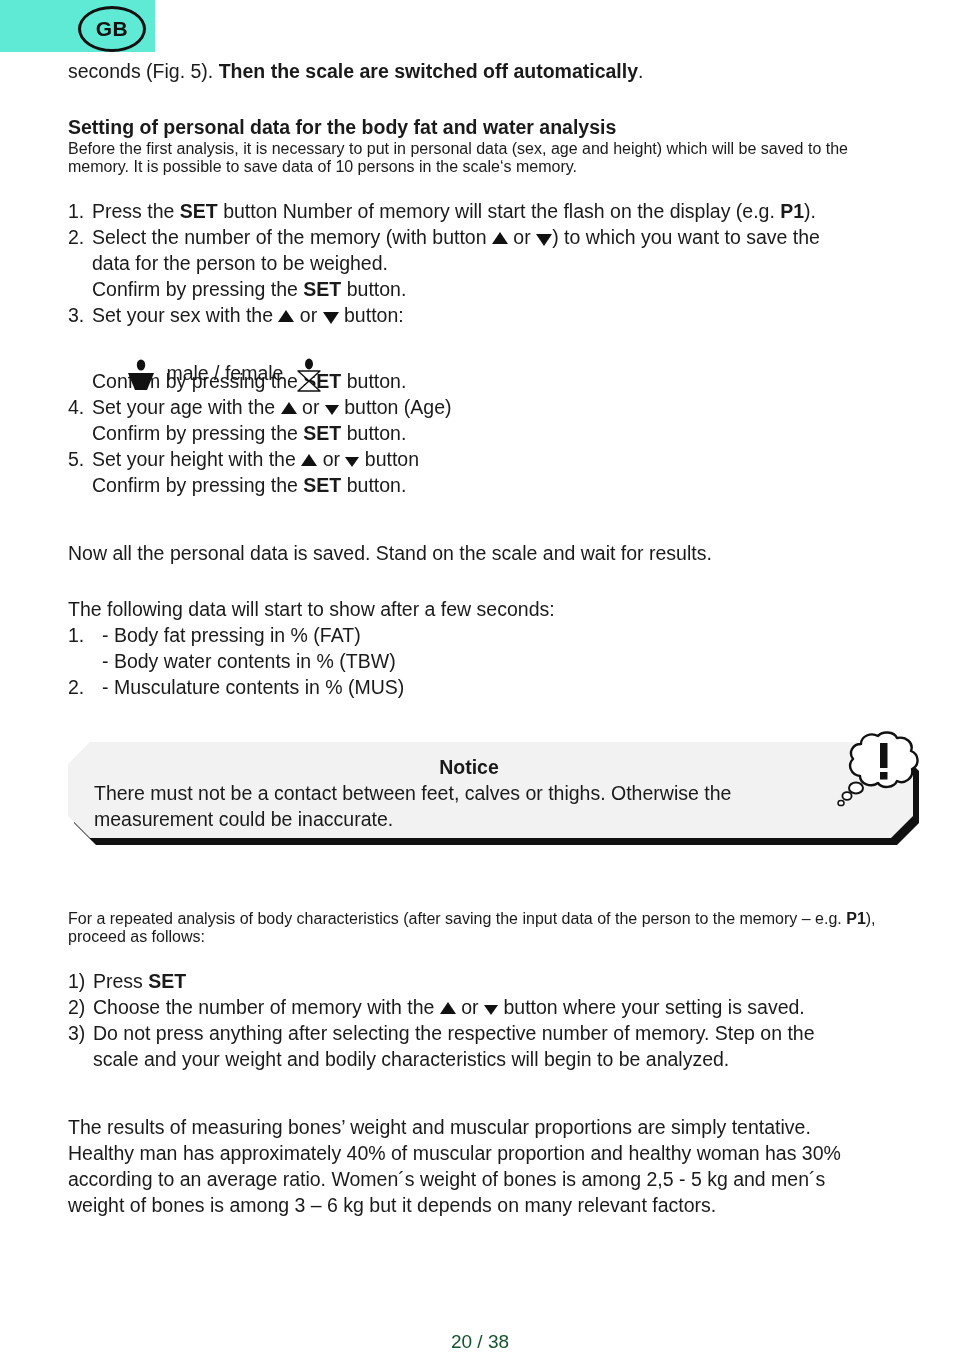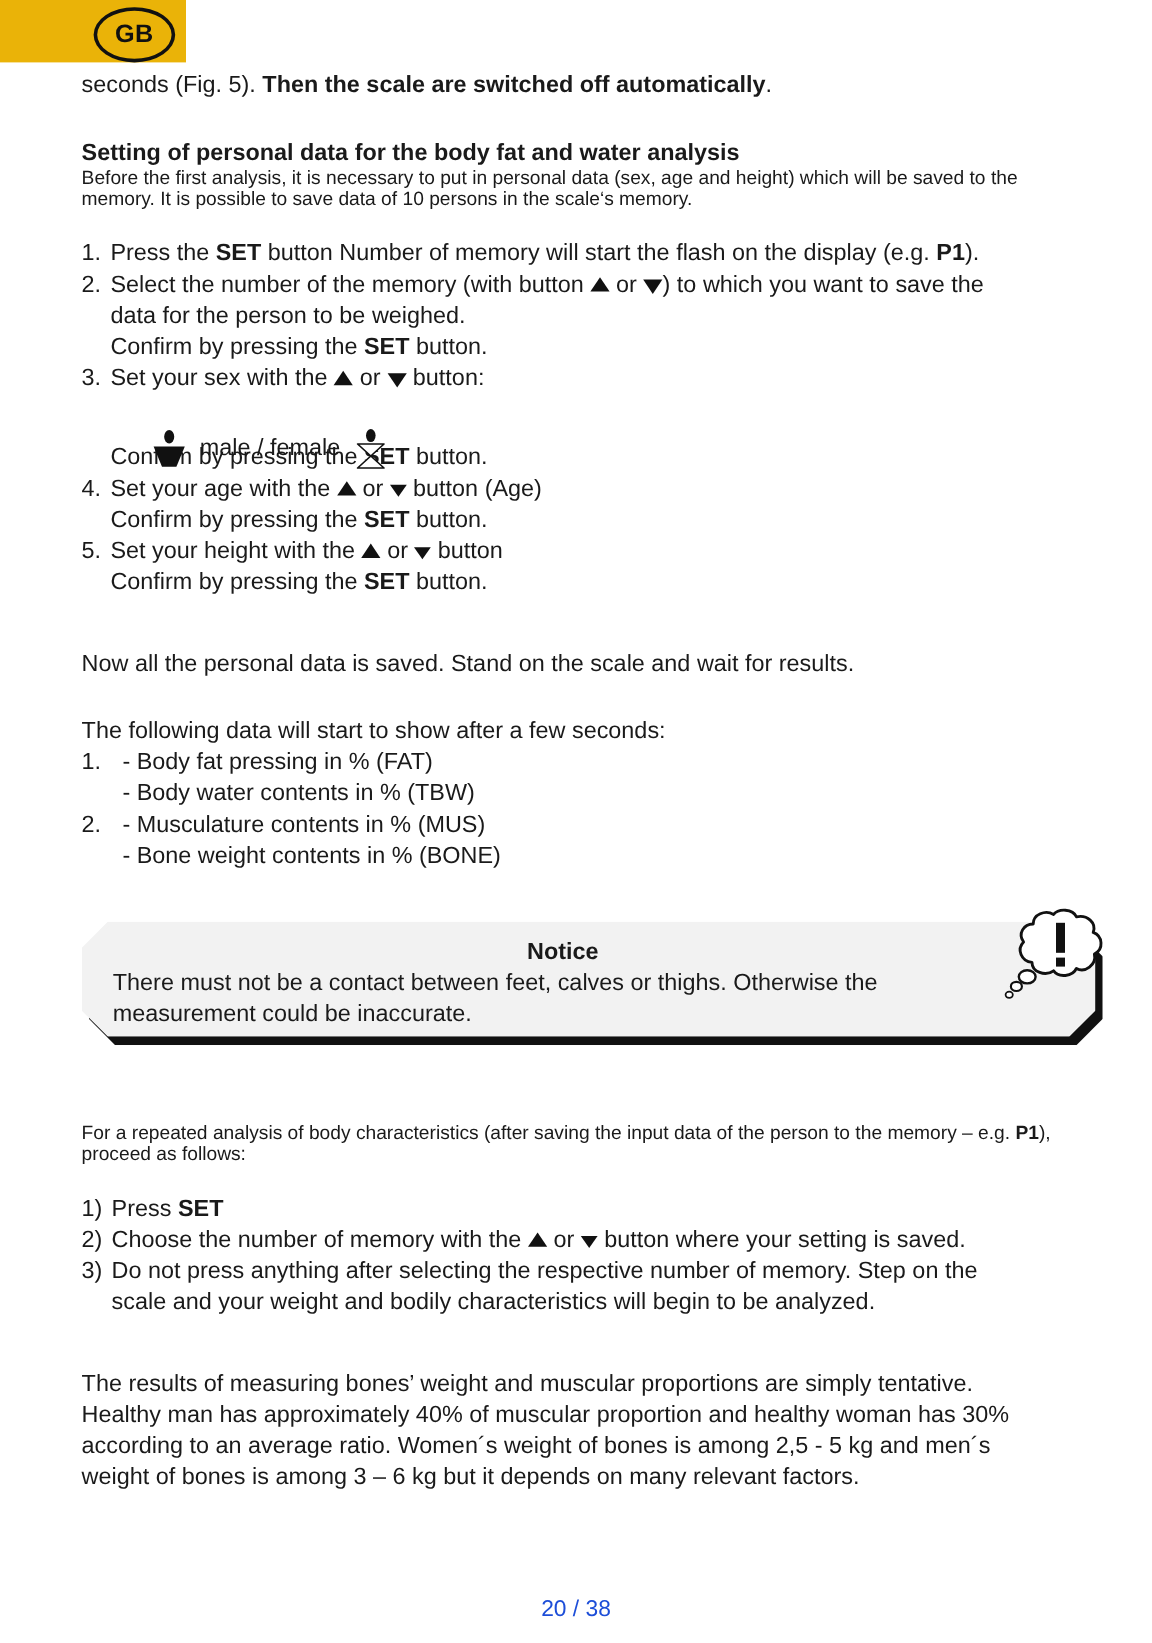--- a/index.html
+++ b/index.html
@@ -16,21 +16,21 @@
     overflow: hidden;
   }
 
   
   .gb-band {
     position: absolute;
     left: 0;
     top: 0;
     width: 155px;
     height: 52px;
-    background: #eab308;
+    background: #5eead4;
   }
   .gb-oval {
     position: absolute;
     left: 78px;
     top: 6px;
     width: 62px;
     height: 40px;
     border: 3px solid #111;
     border-radius: 50%;
     background: transparent;
@@ -218,21 +218,21 @@
   }
 
   
   .footer {
     position: absolute;
     left: 0;
     bottom: 16px;
     width: 960px;
     text-align: center;
     font-size: 19px;
-    color: #1d4ed8;
+    color: #14532d;
   }
 </style>
 </head>
 <body>
 
 <div class="gb-band">
   <div class="gb-oval">GB</div>
 </div>
 
 <div class="page">
@@ -311,21 +311,20 @@
 
   <ul class="dashlist">
     <li>
       <span class="marker">1.</span>
       <span>- Body fat pressing in % (FAT)</span>
       <span class="dash-sub">- Body water contents in % (TBW)</span>
     </li>
     <li>
       <span class="marker">2.</span>
       <span>- Musculature contents in % (MUS)</span>
-      <span class="dash-sub">- Bone weight contents in % (BONE)</span>
     </li>
   </ul>
 
   <div class="gap-xl"></div>
 
   <div class="notice-wrap">
     <div class="notice-shadow"></div>
     <div class="notice-box">
       <div class="notice-inner"></div>
     </div>

